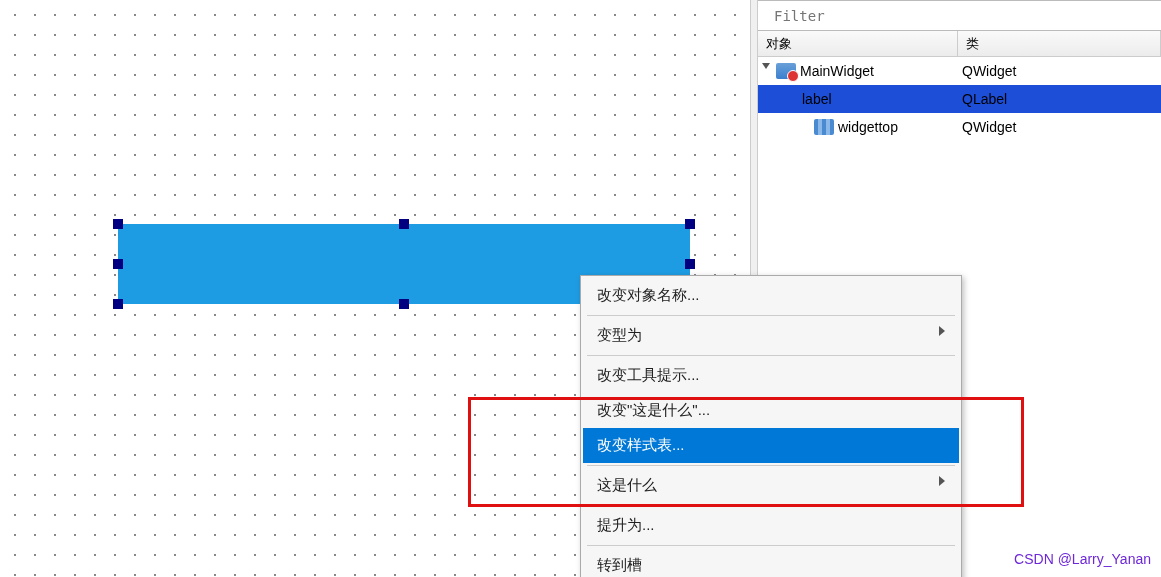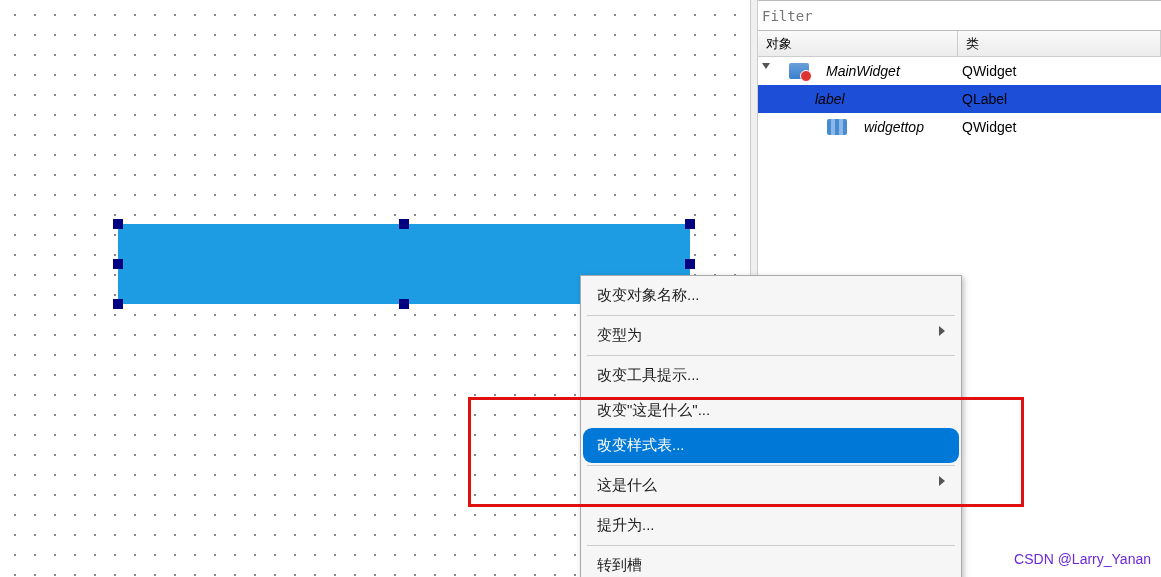--- a/index.html
+++ b/index.html
@@ -55,21 +55,21 @@
       left: 758px; top: 0;
       width: 403px; height: 577px;
       background: #fff;
       border-top: 1px solid #bbb;
     }
     .filter-input {
       width: 100%;
       height: 30px;
       border: none;
       border-bottom: 1px solid #bbb;
-      padding: 4px 4px;
+      padding: 4px 16px;
       font-family: monospace;
       font-size: 14px;
       color: #888;
       outline: none;
     }
     .tree-header {
       display: flex;
       background: linear-gradient(#fafafa, #ececec);
       border-bottom: 1px solid #ccc;
       height: 26px;
@@ -83,21 +83,21 @@
     .col-class { flex: 1; }
 
     .tree-body { }
     .tree-row {
       display: flex;
       align-items: center;
       height: 28px;
       font-size: 14px;
     }
     .tree-row.alt { background: #1d4ed8; }
-    .tree-obj-cell { width: 200px; display: flex; align-items: flex-start; padding-left: 4px; gap: 17px; font-style: italic; }
+    .tree-obj-cell { width: 200px; display: flex; align-items: flex-start; padding-left: 4px; gap: 4px; }
     .tree-class-cell { flex: 1; padding-left: 4px; }
     .expander {
       width: 0; height: 0;
       border-left: 4px solid transparent;
       border-right: 4px solid transparent;
       border-top: 6px solid #555;
       margin-right: 2px;
     }
     .spacer-1 { width: 36px; }
     .spacer-2 { width: 48px; }
@@ -141,21 +141,20 @@
       align-items: flex-start;
     }
     .menu-sep {
       height: 1px;
       background: #ccc;
       margin: 2px 4px;
     }
     .menu-item.hl {
       background: #0078d7;
       color: #fff;
-      border-radius: 9px;
     }
     .sub-arrow {
       width: 0; height: 0;
       border-top: 5px solid transparent;
       border-bottom: 5px solid transparent;
       border-left: 6px solid #555;
     }
 
     .red-box {
       position: absolute;

